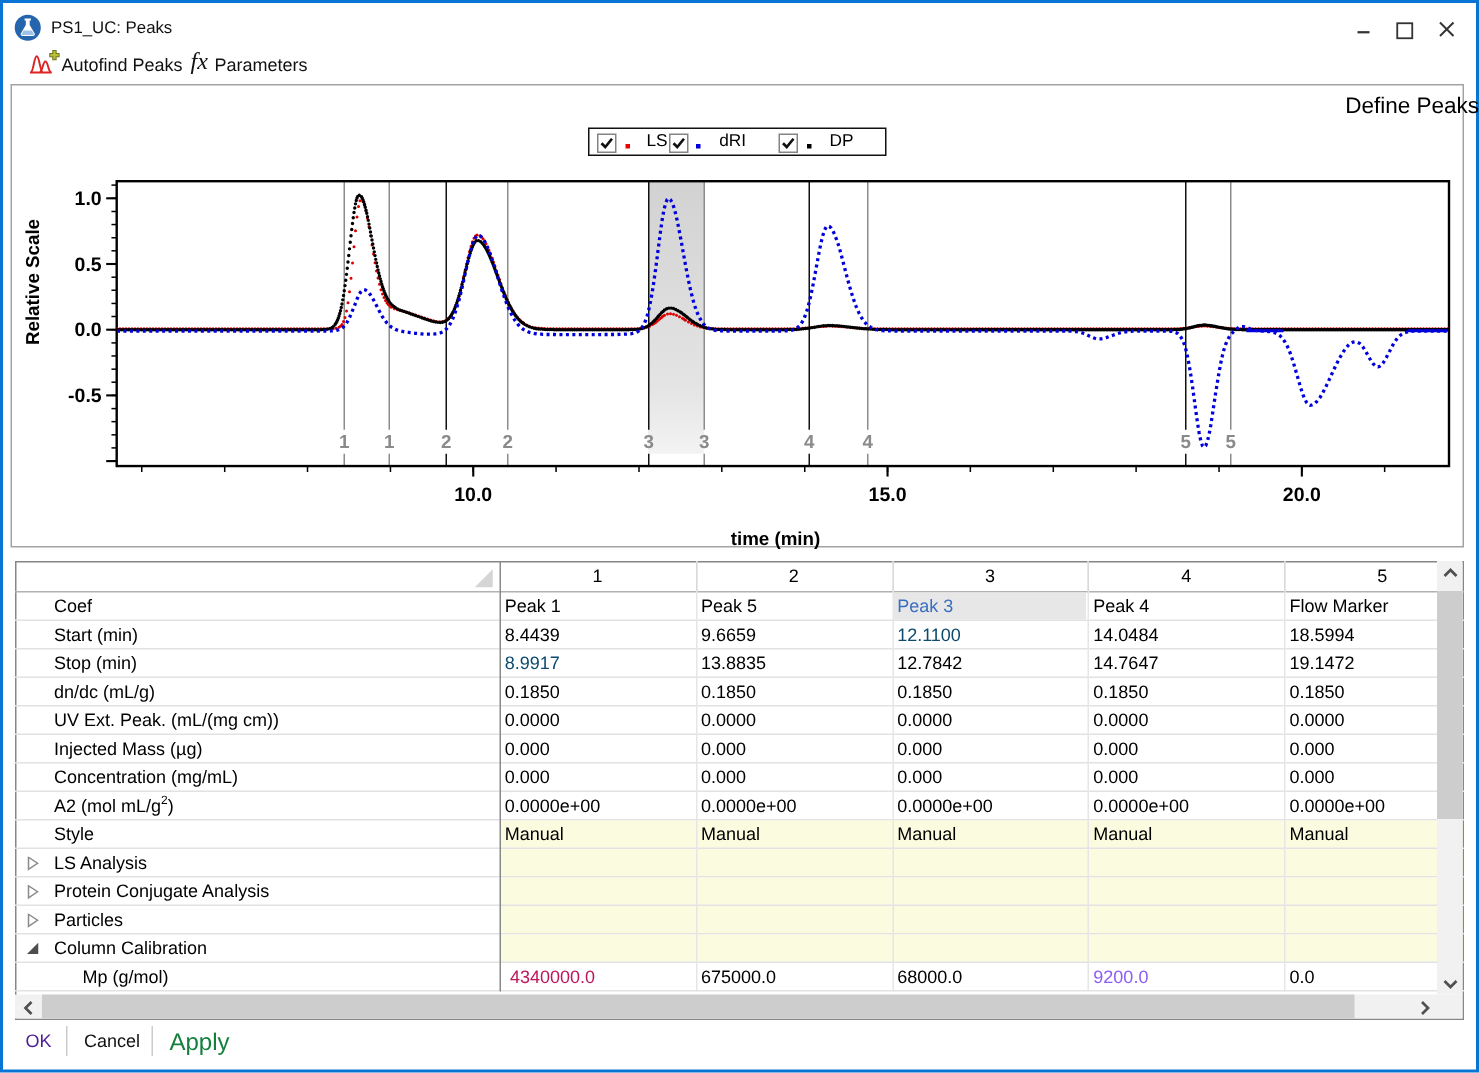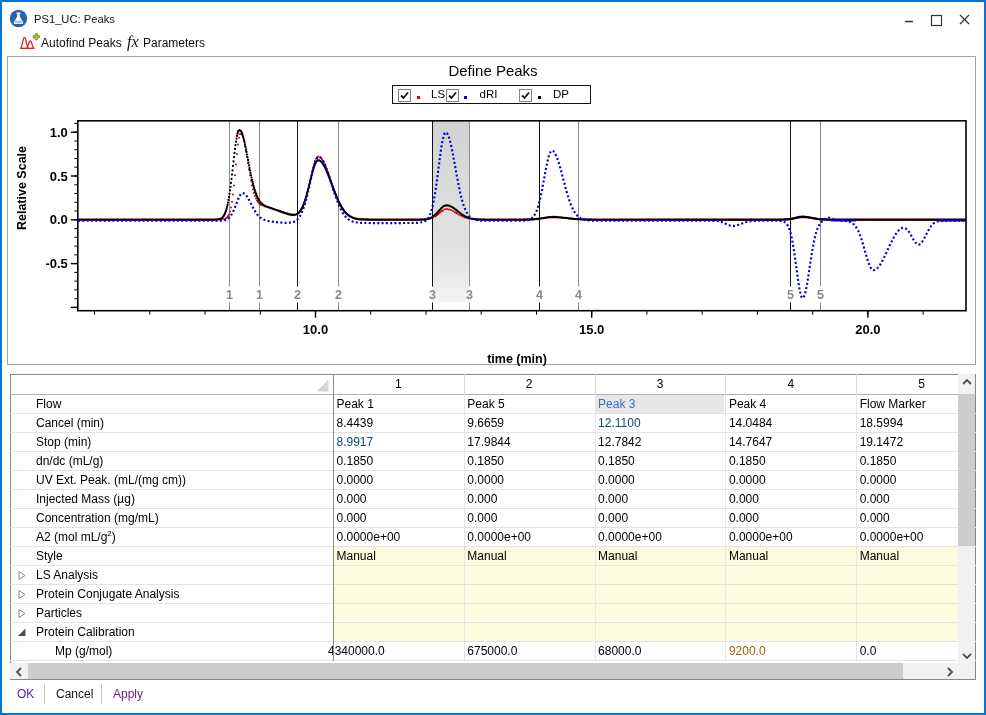--- a/index.html
+++ b/index.html
@@ -29,21 +29,21 @@
   <path d="M0.5 15 C2.5 15 2.6 4.5 4.5 4.5 C6.4 4.5 6.6 15 8.5 15" fill="none" stroke="#d22" stroke-width="1.3"></path>
   <path d="M6.5 15 C8.3 15 8.6 8 10.3 8 C12 8 12.2 15 14 15" fill="none" stroke="#d22" stroke-width="1.3"></path>
   <line x1="0" y1="15.3" x2="14.5" y2="15.3" stroke="#d22" stroke-width="1.4"></line>
   <path d="M13.2 2.6 h2 v-2 h2.2 v2 h2 v2.2 h-2 v2 h-2.2 v-2 h-2 z" fill="#b9c132" stroke="#6e7420" stroke-width="0.7"></path>
 </svg>
 <div class="abs" style="left:41px;top:36px;font-size:12px;color:#111">Autofind Peaks</div>
 <div class="abs" style="left:127px;top:33px;font-size:16px;color:#111;font-family:'Liberation Serif',serif;font-style:italic">fx</div>
 <div class="abs" style="left:143px;top:36px;font-size:12px;color:#111">Parameters</div>
 
 <div class="abs" style="left:7px;top:56px;width:969px;height:309px;border:1px solid #a3a3a3;background:#fff"></div>
-<div class="abs" style="left:0;top:62px;width:986px;text-align:center;font-size:15px;color:#000">Define Peaks</div>
+<div class="abs" style="left:0;top:62px;width:986px;text-align:right;font-size:15px;color:#000">Define Peaks</div>
 
 <div style="position:absolute;left:391.5px;top:85px;width:199px;height:19px;border:1.5px solid #111;background:#fff"></div>
 <div style="position:absolute;left:398px;top:89px;width:13px;height:13px;background:#fff;border:1px solid #848484"></div>
 <svg style="position:absolute;left:399px;top:90px" width="11" height="11">
     <path d="M2 5.5 L4.5 8 L9 2.5" fill="none" stroke="#111" stroke-width="1.8"></path>
   </svg>
 <div style="position:absolute;left:416.5px;top:96px;width:3px;height:3px;background:#e00"></div>
 <div style="position:absolute;left:431px;top:88px;font-size:11.5px;color:#000">LS</div>
 <div style="position:absolute;left:445.5px;top:89px;width:13px;height:13px;background:#fff;border:1px solid #848484"></div>
 <svg style="position:absolute;left:446.5px;top:90px" width="11" height="11">
@@ -168,38 +168,38 @@
 <div class="abs" style="left:9.5px;top:373.5px;width:966.0px;height:306.5px;border:1px solid #868686;background:#fff"></div>
 <div style="position:absolute;left:333.0px;top:373.5px;width:130.8px;height:20.5px;line-height:20.5px;text-align:center;font-size:12px;color:#000">1</div>
 <div style="position:absolute;left:463.8px;top:373.5px;width:130.8px;height:20.5px;line-height:20.5px;text-align:center;font-size:12px;color:#000">2</div>
 <div style="position:absolute;left:594.6px;top:373.5px;width:130.8px;height:20.5px;line-height:20.5px;text-align:center;font-size:12px;color:#000">3</div>
 <div style="position:absolute;left:725.4px;top:373.5px;width:130.8px;height:20.5px;line-height:20.5px;text-align:center;font-size:12px;color:#000">4</div>
 <div style="position:absolute;left:856.2px;top:373.5px;width:130.8px;height:20.5px;line-height:20.5px;text-align:center;font-size:12px;color:#000">5</div>
 <svg style="position:absolute;left:316px;top:379px" width="14" height="14">
     <polygon points="0.5,12.5 12.5,12.5 12.5,0.5" fill="#d5d5d5"></polygon>
   </svg>
 <div style="position:absolute;left:9.5px;top:394.0px;width:966.0px;height:1px;background:#b2b2b2"></div>
-<div style="position:absolute;left:36px;top:395.0px;height:18.0px;line-height:18.0px;font-size:12px;color:#000;white-space:nowrap">Flow</div>
+<div style="position:absolute;left:36px;top:395.0px;height:18.0px;line-height:18.0px;font-size:12px;color:#000;white-space:nowrap">Coef</div>
 <div style="position:absolute;left:336.5px;top:395.0px;height:18.0px;line-height:18.0px;font-size:12px;color:#000;white-space:nowrap">Peak 1</div>
 <div style="position:absolute;left:467.3px;top:395.0px;height:18.0px;line-height:18.0px;font-size:12px;color:#000;white-space:nowrap">Peak 5</div>
 <div style="position:absolute;left:595.6px;top:395.0px;width:128.8px;height:18.0px;background:#e7e7e7"></div>
 <div style="position:absolute;left:598.1px;top:395.0px;height:18.0px;line-height:18.0px;font-size:12px;color:#000;white-space:nowrap;color:#3a6fc0">Peak 3</div>
 <div style="position:absolute;left:728.9px;top:395.0px;height:18.0px;line-height:18.0px;font-size:12px;color:#000;white-space:nowrap">Peak 4</div>
 <div style="position:absolute;left:859.7px;top:395.0px;height:18.0px;line-height:18.0px;font-size:12px;color:#000;white-space:nowrap">Flow Marker</div>
 <div style="position:absolute;left:9.5px;top:413.0px;width:966.0px;height:1px;background:#e2e2e2"></div>
-<div style="position:absolute;left:36px;top:414.0px;height:18.0px;line-height:18.0px;font-size:12px;color:#000;white-space:nowrap">Cancel (min)</div>
+<div style="position:absolute;left:36px;top:414.0px;height:18.0px;line-height:18.0px;font-size:12px;color:#000;white-space:nowrap">Start (min)</div>
 <div style="position:absolute;left:336.5px;top:414.0px;height:18.0px;line-height:18.0px;font-size:12px;color:#000;white-space:nowrap">8.4439</div>
 <div style="position:absolute;left:467.3px;top:414.0px;height:18.0px;line-height:18.0px;font-size:12px;color:#000;white-space:nowrap">9.6659</div>
 <div style="position:absolute;left:598.1px;top:414.0px;height:18.0px;line-height:18.0px;font-size:12px;color:#0c4a6e;white-space:nowrap">12.1100</div>
 <div style="position:absolute;left:728.9px;top:414.0px;height:18.0px;line-height:18.0px;font-size:12px;color:#000;white-space:nowrap">14.0484</div>
 <div style="position:absolute;left:859.7px;top:414.0px;height:18.0px;line-height:18.0px;font-size:12px;color:#000;white-space:nowrap">18.5994</div>
 <div style="position:absolute;left:9.5px;top:432.0px;width:966.0px;height:1px;background:#e2e2e2"></div>
 <div style="position:absolute;left:36px;top:433.0px;height:18.0px;line-height:18.0px;font-size:12px;color:#000;white-space:nowrap">Stop (min)</div>
 <div style="position:absolute;left:336.5px;top:433.0px;height:18.0px;line-height:18.0px;font-size:12px;color:#0c4a6e;white-space:nowrap">8.9917</div>
-<div style="position:absolute;left:467.3px;top:433.0px;height:18.0px;line-height:18.0px;font-size:12px;color:#000;white-space:nowrap">17.9844</div>
+<div style="position:absolute;left:467.3px;top:433.0px;height:18.0px;line-height:18.0px;font-size:12px;color:#000;white-space:nowrap">13.8835</div>
 <div style="position:absolute;left:598.1px;top:433.0px;height:18.0px;line-height:18.0px;font-size:12px;color:#000;white-space:nowrap">12.7842</div>
 <div style="position:absolute;left:728.9px;top:433.0px;height:18.0px;line-height:18.0px;font-size:12px;color:#000;white-space:nowrap">14.7647</div>
 <div style="position:absolute;left:859.7px;top:433.0px;height:18.0px;line-height:18.0px;font-size:12px;color:#000;white-space:nowrap">19.1472</div>
 <div style="position:absolute;left:9.5px;top:451.0px;width:966.0px;height:1px;background:#e2e2e2"></div>
 <div style="position:absolute;left:36px;top:452.0px;height:18.0px;line-height:18.0px;font-size:12px;color:#000;white-space:nowrap">dn/dc (mL/g)</div>
 <div style="position:absolute;left:336.5px;top:452.0px;height:18.0px;line-height:18.0px;font-size:12px;color:#000;white-space:nowrap">0.1850</div>
 <div style="position:absolute;left:467.3px;top:452.0px;height:18.0px;line-height:18.0px;font-size:12px;color:#000;white-space:nowrap">0.1850</div>
 <div style="position:absolute;left:598.1px;top:452.0px;height:18.0px;line-height:18.0px;font-size:12px;color:#000;white-space:nowrap">0.1850</div>
 <div style="position:absolute;left:728.9px;top:452.0px;height:18.0px;line-height:18.0px;font-size:12px;color:#000;white-space:nowrap">0.1850</div>
 <div style="position:absolute;left:859.7px;top:452.0px;height:18.0px;line-height:18.0px;font-size:12px;color:#000;white-space:nowrap">0.1850</div>
@@ -252,30 +252,30 @@
     <polygon points="1,0.5 7,4.5 1,8.5" fill="none" stroke="#8a8a8a" stroke-width="1"></polygon>
   </svg>
 <div style="position:absolute;left:9.5px;top:603.0px;width:966.0px;height:1px;background:#e2e2e2"></div>
 <div style="position:absolute;left:333.0px;top:604.0px;width:641.5px;height:18.0px;background:#fbfbdf"></div>
 <div style="position:absolute;left:36px;top:604.0px;height:18.0px;line-height:18.0px;font-size:12px;color:#000;white-space:nowrap">Particles</div>
 <svg style="position:absolute;left:18px;top:609.0px" width="8" height="10">
     <polygon points="1,0.5 7,4.5 1,8.5" fill="none" stroke="#8a8a8a" stroke-width="1"></polygon>
   </svg>
 <div style="position:absolute;left:9.5px;top:622.0px;width:966.0px;height:1px;background:#e2e2e2"></div>
 <div style="position:absolute;left:333.0px;top:623.0px;width:641.5px;height:18.0px;background:#fbfbdf"></div>
-<div style="position:absolute;left:36px;top:623.0px;height:18.0px;line-height:18.0px;font-size:12px;color:#000;white-space:nowrap">Protein Calibration</div>
+<div style="position:absolute;left:36px;top:623.0px;height:18.0px;line-height:18.0px;font-size:12px;color:#000;white-space:nowrap">Column Calibration</div>
 <svg style="position:absolute;left:17px;top:628.0px" width="10" height="10">
     <polygon points="8.5,0.5 8.5,8 1,8" fill="#4d4d4d"></polygon>
   </svg>
 <div style="position:absolute;left:9.5px;top:641.0px;width:966.0px;height:1px;background:#e2e2e2"></div>
 <div style="position:absolute;left:55px;top:642.0px;height:18.0px;line-height:18.0px;font-size:12px;color:#000;white-space:nowrap">Mp (g/mol)</div>
-<div style="position:absolute;left:328px;top:642.0px;height:18.0px;line-height:18.0px;font-size:12px;color:#000000;white-space:nowrap">4340000.0</div>
+<div style="position:absolute;left:340px;top:642.0px;height:18.0px;line-height:18.0px;font-size:12px;color:#be185d;white-space:nowrap">4340000.0</div>
 <div style="position:absolute;left:467.3px;top:642.0px;height:18.0px;line-height:18.0px;font-size:12px;color:#000;white-space:nowrap">675000.0</div>
 <div style="position:absolute;left:598.1px;top:642.0px;height:18.0px;line-height:18.0px;font-size:12px;color:#000;white-space:nowrap">68000.0</div>
-<div style="position:absolute;left:728.9px;top:642.0px;height:18.0px;line-height:18.0px;font-size:12px;color:#a16207;white-space:nowrap">9200.0</div>
+<div style="position:absolute;left:728.9px;top:642.0px;height:18.0px;line-height:18.0px;font-size:12px;color:#8b5cf6;white-space:nowrap">9200.0</div>
 <div style="position:absolute;left:859.7px;top:642.0px;height:18.0px;line-height:18.0px;font-size:12px;color:#000;white-space:nowrap">0.0</div>
 <div style="position:absolute;left:9.5px;top:660.0px;width:966.0px;height:1px;background:#e2e2e2"></div>
 <div style="position:absolute;left:333.0px;top:373.5px;width:1px;height:287.5px;background:#8a8a8a"></div>
 <div style="position:absolute;left:463.8px;top:373.5px;width:1px;height:287.5px;background:#e6e6e6"></div>
 <div style="position:absolute;left:463.8px;top:373.5px;width:1px;height:20.5px;background:#d9d9d9"></div>
 <div style="position:absolute;left:594.6px;top:373.5px;width:1px;height:287.5px;background:#e6e6e6"></div>
 <div style="position:absolute;left:594.6px;top:373.5px;width:1px;height:20.5px;background:#d9d9d9"></div>
 <div style="position:absolute;left:725.4px;top:373.5px;width:1px;height:287.5px;background:#e6e6e6"></div>
 <div style="position:absolute;left:725.4px;top:373.5px;width:1px;height:20.5px;background:#d9d9d9"></div>
 <div style="position:absolute;left:856.2px;top:373.5px;width:1px;height:287.5px;background:#e6e6e6"></div>
@@ -294,13 +294,13 @@
     <path d="M6 1 L2 5 L6 9" fill="none" stroke="#505050" stroke-width="1.8"></path>
   </svg>
 <svg style="position:absolute;left:945px;top:667.0px" width="9" height="10">
     <path d="M3 1 L7 5 L3 9" fill="none" stroke="#505050" stroke-width="1.8"></path>
   </svg>
 
 <div class="abs" style="left:17px;top:687px;font-size:12px;color:#4c1d95">OK</div>
 <div class="abs" style="left:44px;top:684px;width:1px;height:20px;background:#ccc"></div>
 <div class="abs" style="left:56px;top:687px;font-size:12px;color:#111">Cancel</div>
 <div class="abs" style="left:101px;top:684px;width:1px;height:20px;background:#ccc"></div>
-<div class="abs" style="left:113px;top:687px;font-size:12px;color:#701a75">Apply</div>
+<div class="abs" style="left:113px;top:687px;font-size:16px;color:#15803d">Apply</div>
 
 </body></html>

